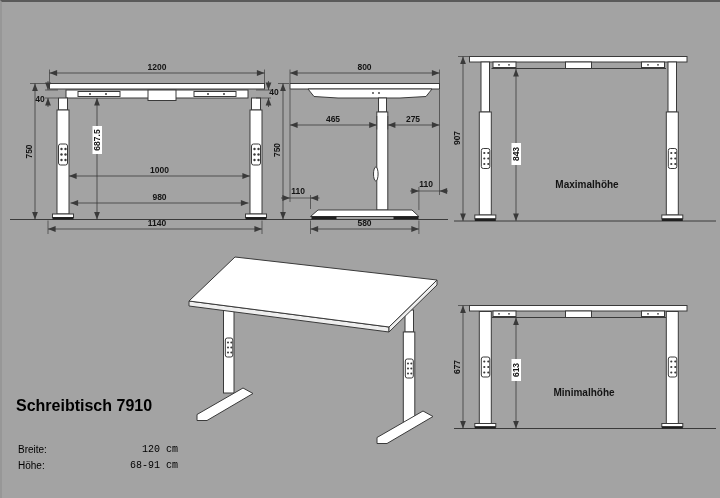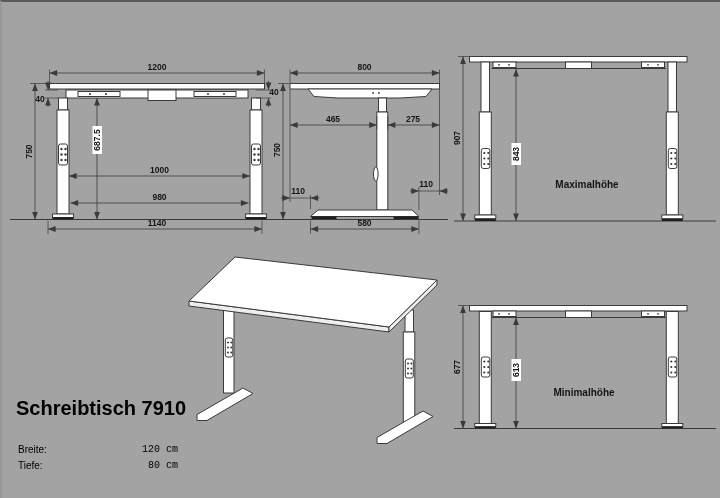--- a/index.html
+++ b/index.html
@@ -14,21 +14,21 @@
   .fw  { fill:#ffffff; stroke:#3a3a3a; stroke-width:1; }
   .fg  { fill:#eeeeee; stroke:#3a3a3a; stroke-width:1; }
   .pad { fill:#1f1f1f; stroke:none; }
   .ext { stroke:#3a3a3a; stroke-width:0.7; fill:none; }
   .dim { stroke:#3a3a3a; stroke-width:0.8; fill:none; }
   .dot { fill:#3a3a3a; stroke:none; }
   .halo { fill:#ffffff; stroke:none; }
   text.dt { font:bold 8.5px "Liberation Sans", sans-serif; fill:#141414; }
   text.vl { font:bold 10px "Liberation Sans", sans-serif; fill:#141414; }
   .product-block { position:absolute; left:14px; top:395px; }
-  .product-title { font-weight:bold; font-size:20px; color:#000; white-space:nowrap; }
+  .product-title { font-weight:bold; font-size:16px; color:#000; white-space:nowrap; }
   .specs { position:absolute; left:16px; top:440px; width:160px; font-size:10px; line-height:15.5px; color:#000; }
   .spec-row { display:flex; justify-content:space-between; }
   .spec-value { text-align:right;font-family:Liberation Mono, monospace; }
 </style>
 </head>
 <body>
 
 <div class="sheet">
 
 <svg class="canvas" width="718" height="496" viewBox="0 0 718 496">
@@ -303,18 +303,18 @@
 
 <div class="product-block">
   <div class="product-title">Schreibtisch 7910</div>
 </div>
 <div class="specs">
   <div class="spec-row">
     <span class="spec-label">Breite:</span>
     <span class="spec-value">120 cm</span>
   </div>
   <div class="spec-row">
-    <span class="spec-label">Tiefe:</span>
-    <span class="spec-value">80 cm</span>
+    <span class="spec-label">Höhe:</span>
+    <span class="spec-value">68-91 cm</span>
   </div>
 </div>
 
 </div>
 
 </body></html>

